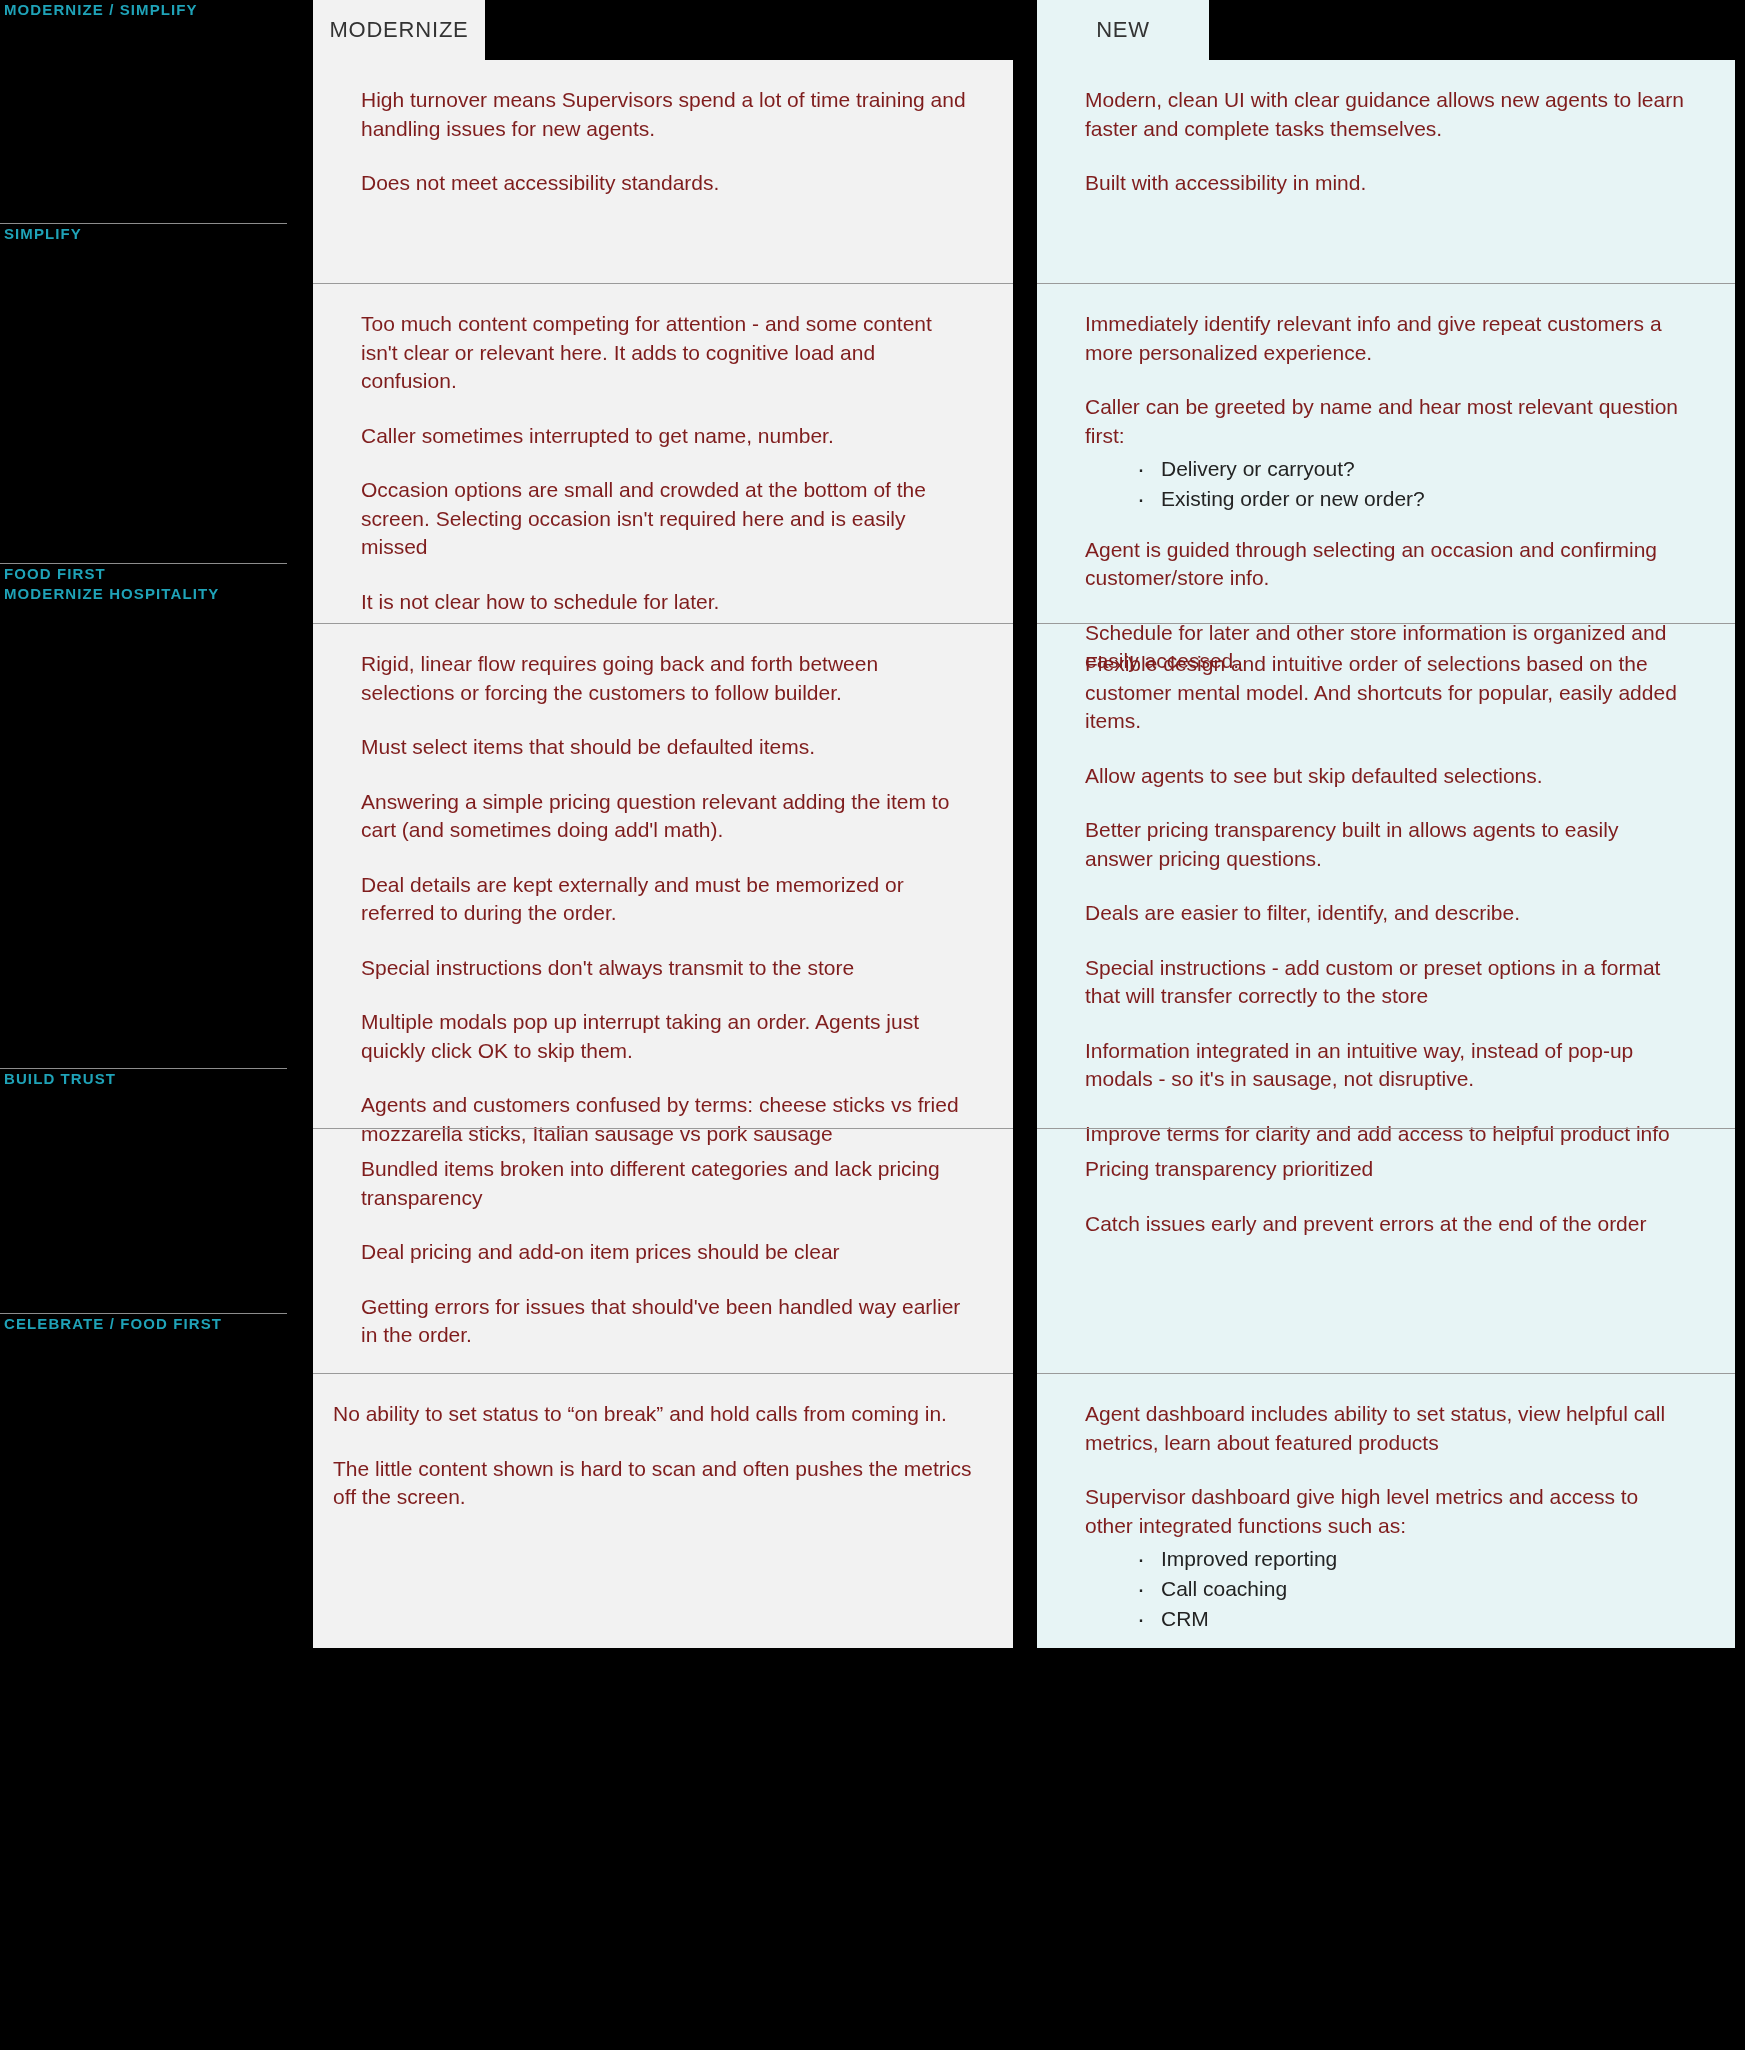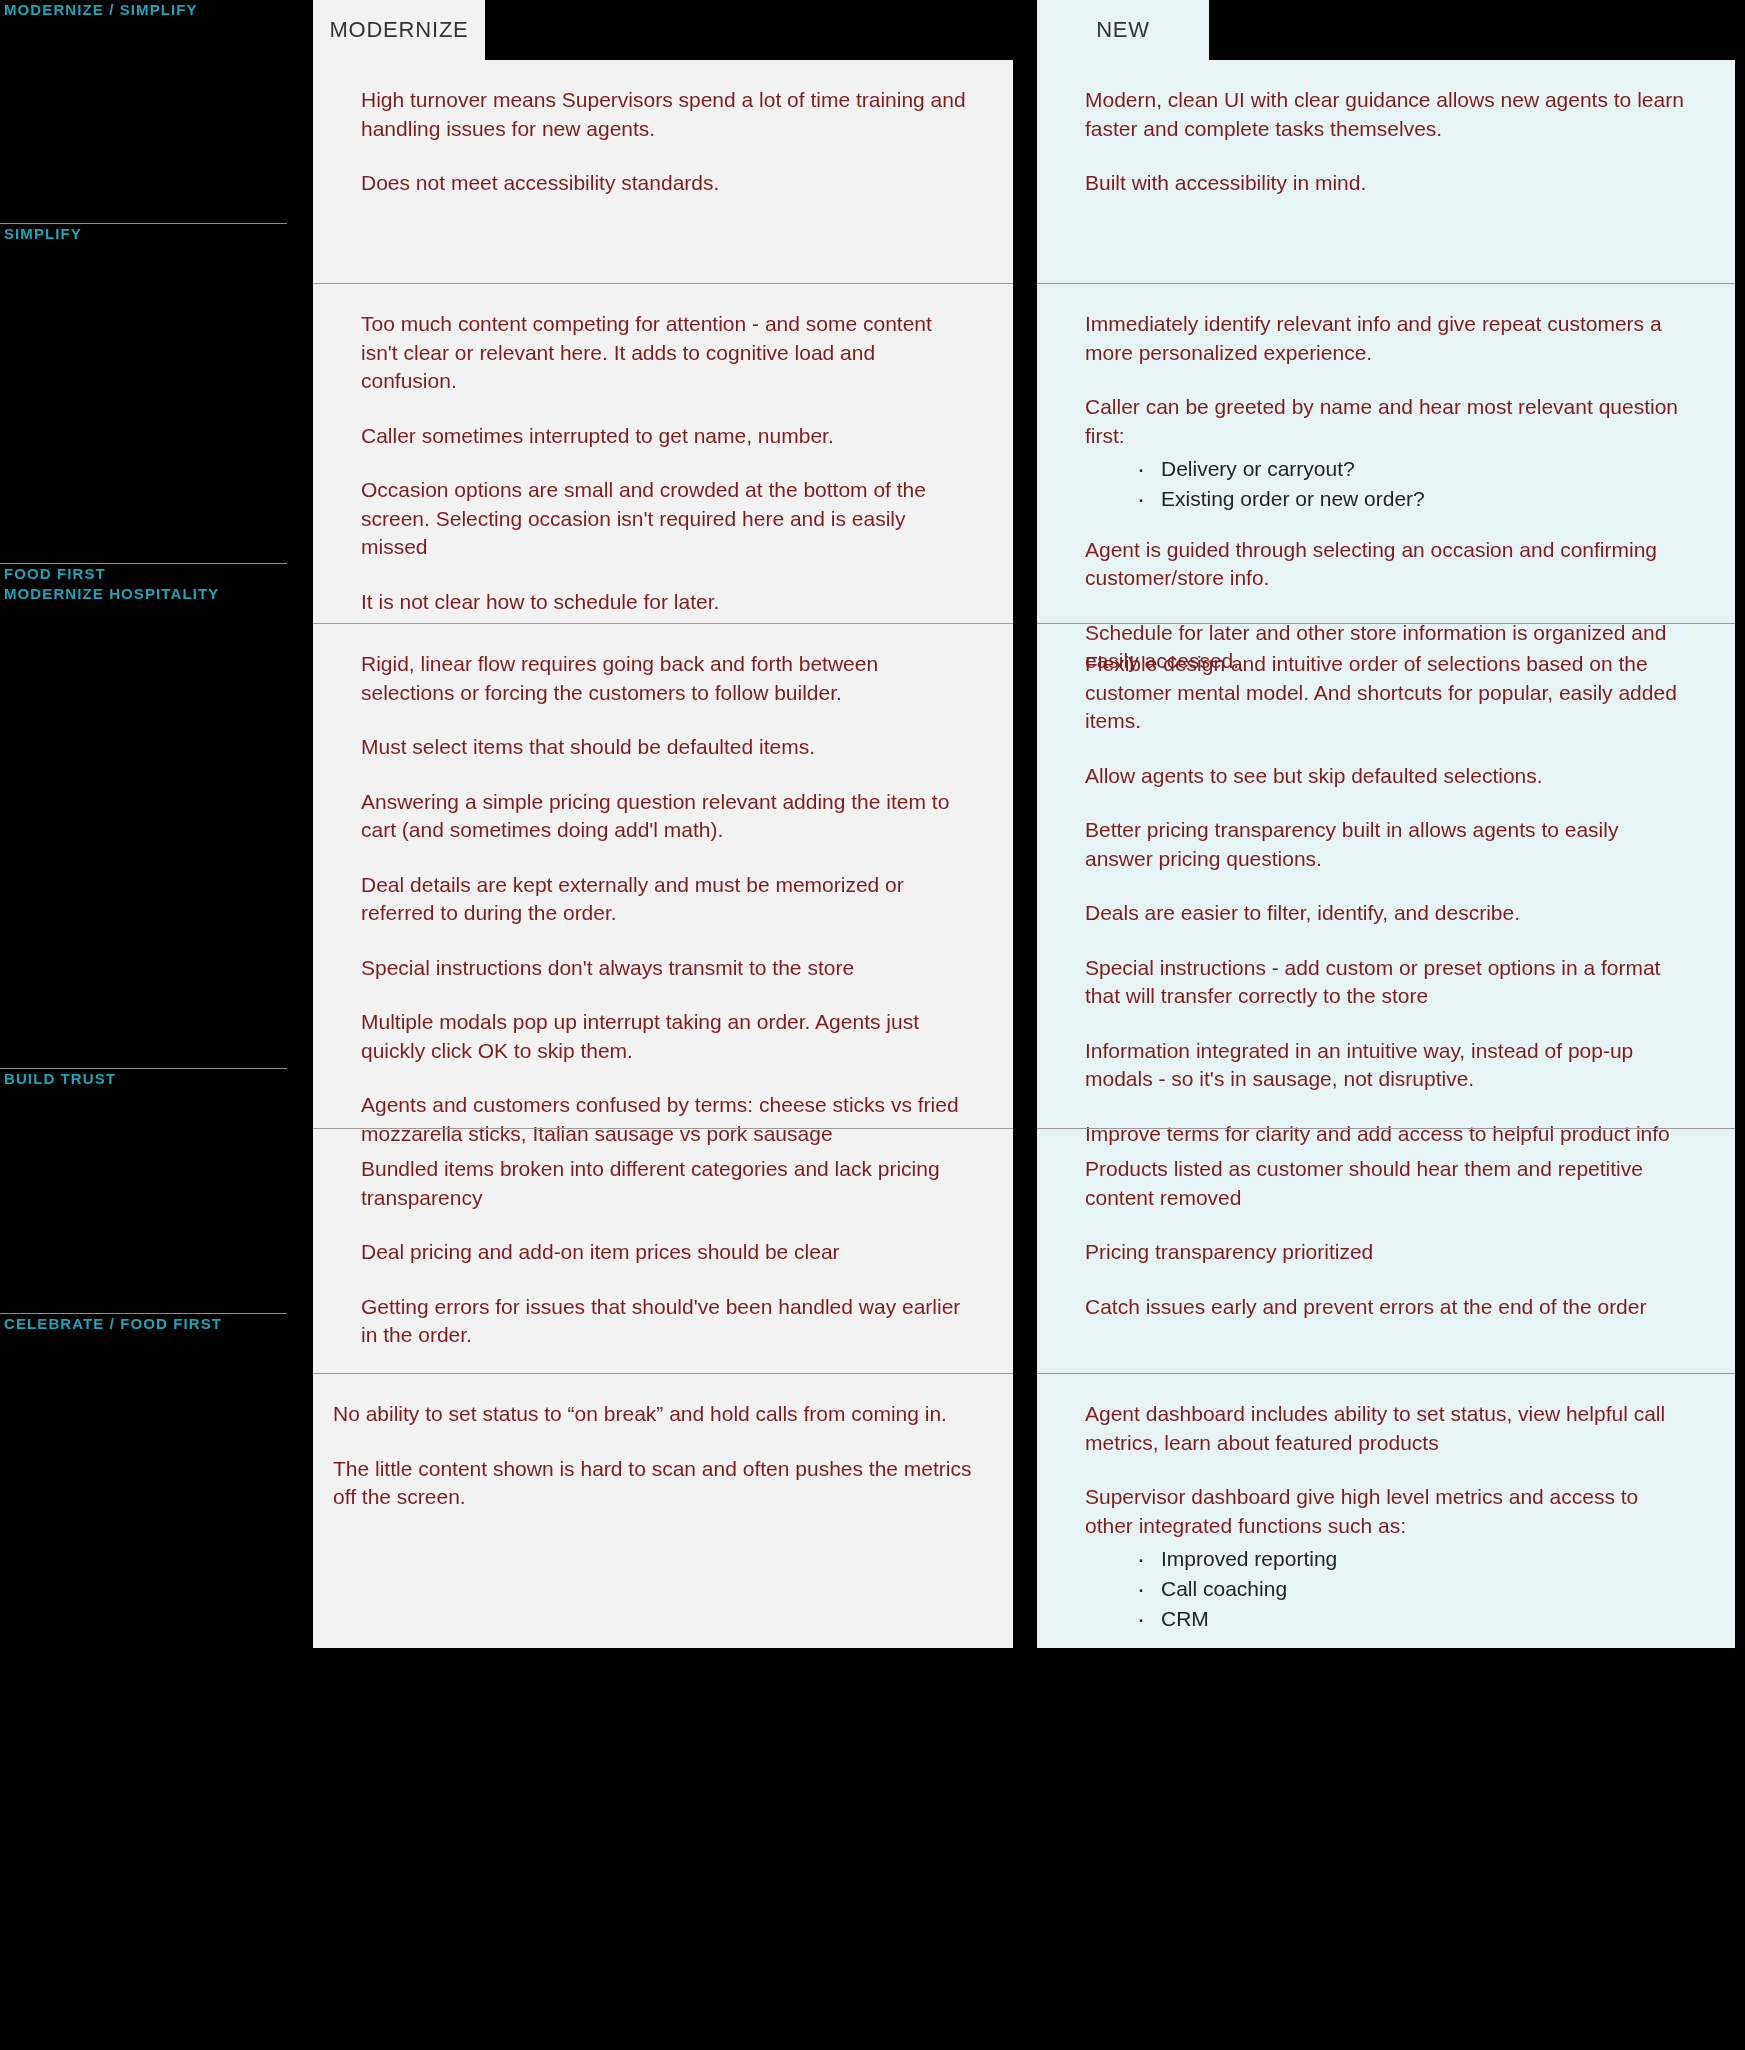--- a/index.html
+++ b/index.html
@@ -212,21 +212,20 @@
       <div class="row" style="height: 505px;">
         <p class="para">Flexible design and intuitive order of selections based on the customer mental model. And shortcuts for popular, easily added items.</p>
         <p class="para">Allow agents to see but skip defaulted selections.</p>
         <p class="para">Better pricing transparency built in allows agents to easily answer pricing questions.</p>
         <p class="para">Deals are easier to filter, identify, and describe.</p>
         <p class="para">Special instructions - add custom or preset options in a format that will transfer correctly to the store</p>
         <p class="para">Information integrated in an intuitive way, instead of pop-up modals - so it's in sausage, not disruptive.</p>
         <p class="para">Improve terms for clarity and add access to helpful product info</p>
       </div>
       <div class="row" style="height: 245px;">
-        <p class="para">Products listed as customer should hear them and repetitive content removed</p>
         <p class="para">Pricing transparency prioritized</p>
         <p class="para">Catch issues early and prevent errors at the end of the order</p>
       </div>
       <div class="row" style="height: 275px;">
         <p class="para">Agent dashboard includes ability to set status, view helpful call metrics, learn about featured products</p>
         <p class="para" style="margin-bottom: 4px;">Supervisor dashboard give high level metrics  and access to other integrated functions such as:</p>
         <ul class="bullets">
           <li>Improved reporting</li>
           <li>Call coaching</li>
           <li>CRM</li>

